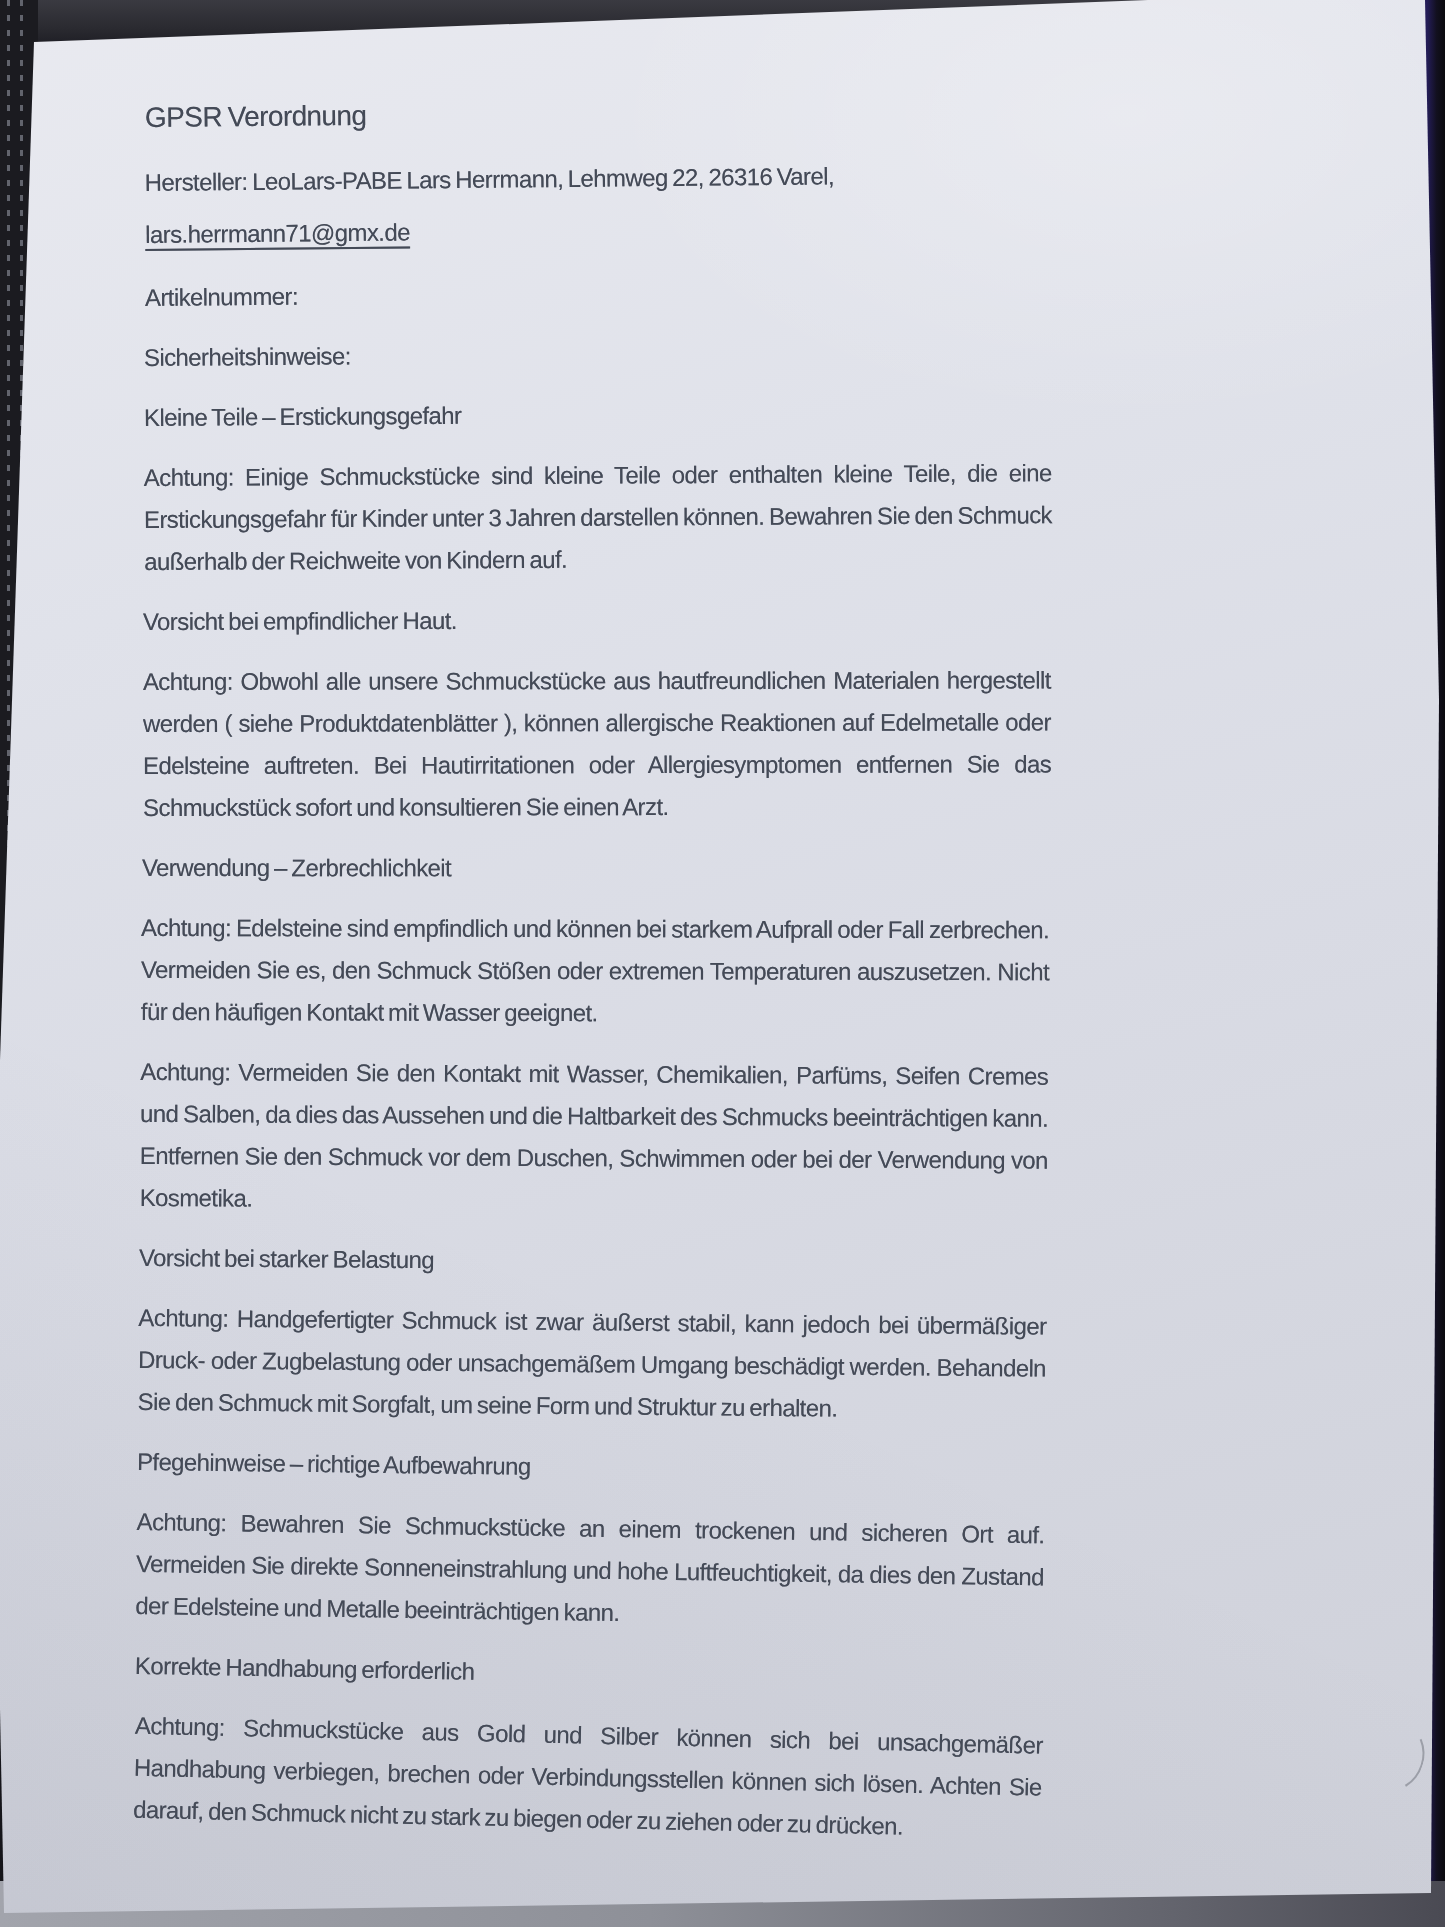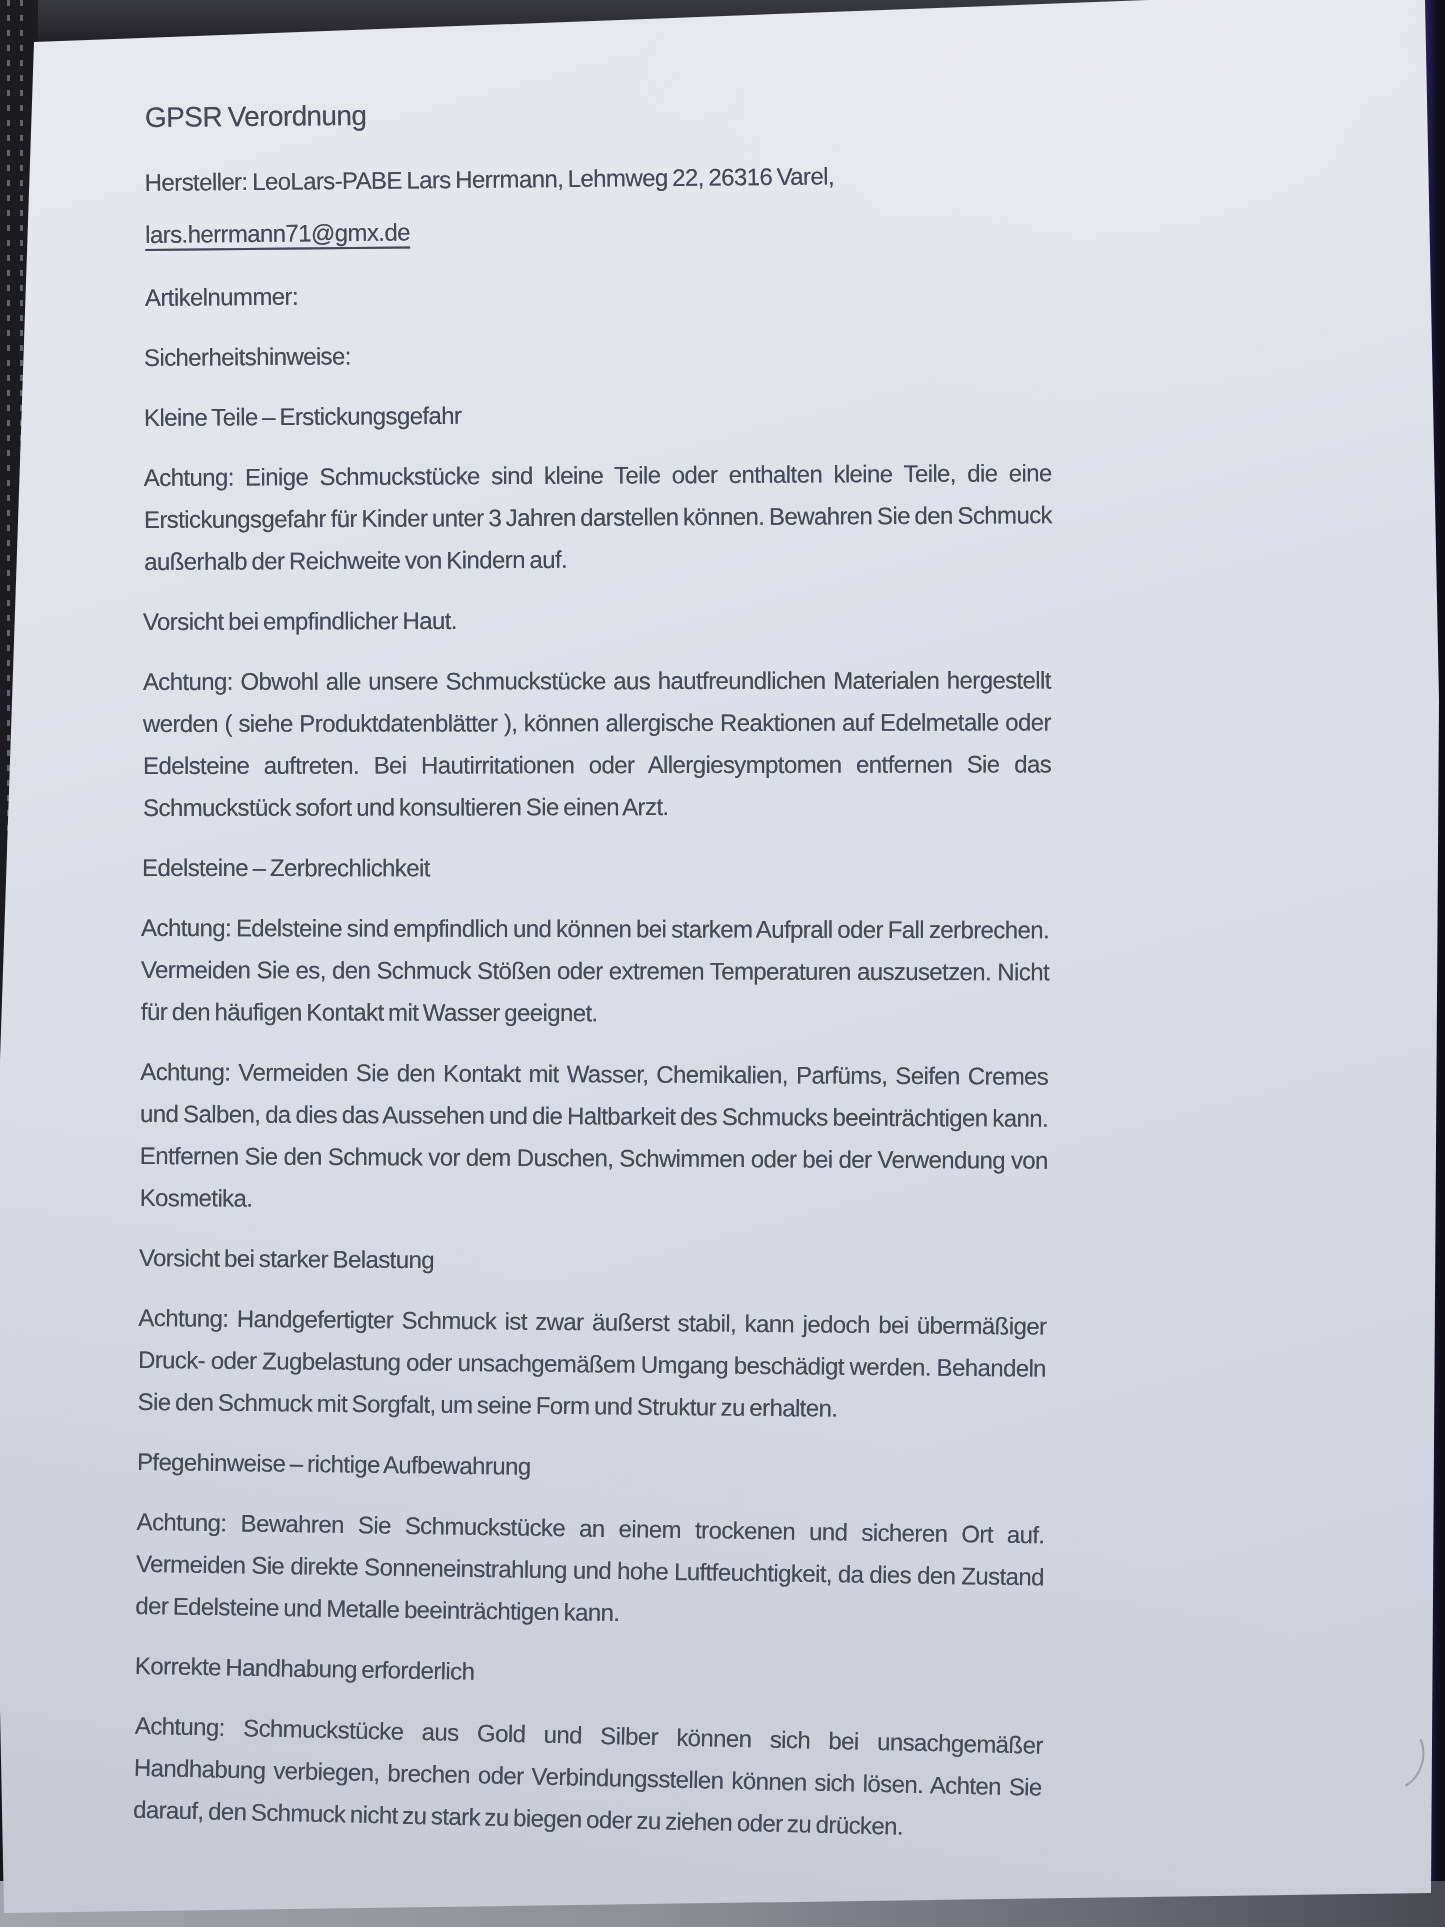--- a/index.html
+++ b/index.html
@@ -66,21 +66,21 @@
       <div class="label" style="transform:rotate(-.5deg) translateX(3px)">Artikelnummer:</div>
 
       <div class="label" style="transform:rotate(-.45deg) translateX(2px)">Sicherheitshinweise:</div>
 
       <h2 style="transform:rotate(-.4deg) translateX(2px)">Kleine Teile – Erstickungsgefahr</h2>
       <p class="j" style="transform:rotate(-.3deg) translateX(2px)">Achtung: Einige Schmuckstücke sind kleine Teile oder enthalten kleine Teile, die eine Erstickungsgefahr für Kinder unter 3 Jahren darstellen können. Bewahren Sie den Schmuck außerhalb der Reichweite von Kindern auf.</p>
 
       <h2 style="transform:rotate(-.2deg) translateX(1px)">Vorsicht bei empfindlicher Haut.</h2>
       <p class="j" style="transform:rotate(-.1deg) translateX(1px)">Achtung: Obwohl alle unsere Schmuckstücke aus hautfreundlichen Materialen hergestellt werden ( siehe Produktdatenblätter ), können allergische Reaktionen auf Edelmetalle oder Edelsteine auftreten. Bei Hautirritationen oder Allergiesymptomen entfernen Sie das Schmuckstück sofort und konsultieren Sie einen Arzt.</p>
 
-      <h2 style="transform:rotate(.05deg)">Edelsteine – Zerbrechlichkeit</h2>
+      <h2 style="transform:rotate(.05deg)">Verwendung – Zerbrechlichkeit</h2>
       <p class="j" style="transform:rotate(.15deg) translateX(-1px)">Achtung: Edelsteine sind empfindlich und können bei starkem Aufprall oder Fall zerbrechen. Vermeiden Sie es, den Schmuck Stößen oder extremen Temperaturen auszusetzen. Nicht für den häufigen Kontakt mit Wasser geeignet.</p>
       <p class="j" style="transform:rotate(.3deg) translateX(-2px)">Achtung: Vermeiden Sie den Kontakt mit Wasser, Chemikalien, Parfüms, Seifen Cremes und Salben, da dies das Aussehen und die Haltbarkeit des Schmucks beeinträchtigen kann. Entfernen Sie den Schmuck vor dem Duschen, Schwimmen oder bei der Verwendung von Kosmetika.</p>
 
       <h2 style="transform:rotate(.45deg) translateX(-3px)">Vorsicht bei starker Belastung</h2>
       <p class="j" style="transform:rotate(.55deg) translateX(-4px)">Achtung: Handgefertigter Schmuck ist zwar äußerst stabil, kann jedoch bei übermäßiger Druck- oder Zugbelastung oder unsachgemäßem Umgang beschädigt werden. Behandeln Sie den Schmuck mit Sorgfalt, um seine Form und Struktur zu erhalten.</p>
 
       <h2 style="transform:rotate(.7deg) translateX(-5px)">Pfegehinweise – richtige Aufbewahrung</h2>
       <p class="j" style="transform:rotate(.85deg) translateX(-6px)">Achtung: Bewahren Sie Schmuckstücke an einem trockenen und sicheren Ort auf. Vermeiden Sie direkte Sonneneinstrahlung und hohe Luftfeuchtigkeit, da dies den Zustand der Edelsteine und Metalle beeinträchtigen kann.</p>
 
       <h2 style="transform:rotate(1deg) translateX(-7px)">Korrekte Handhabung erforderlich</h2>

